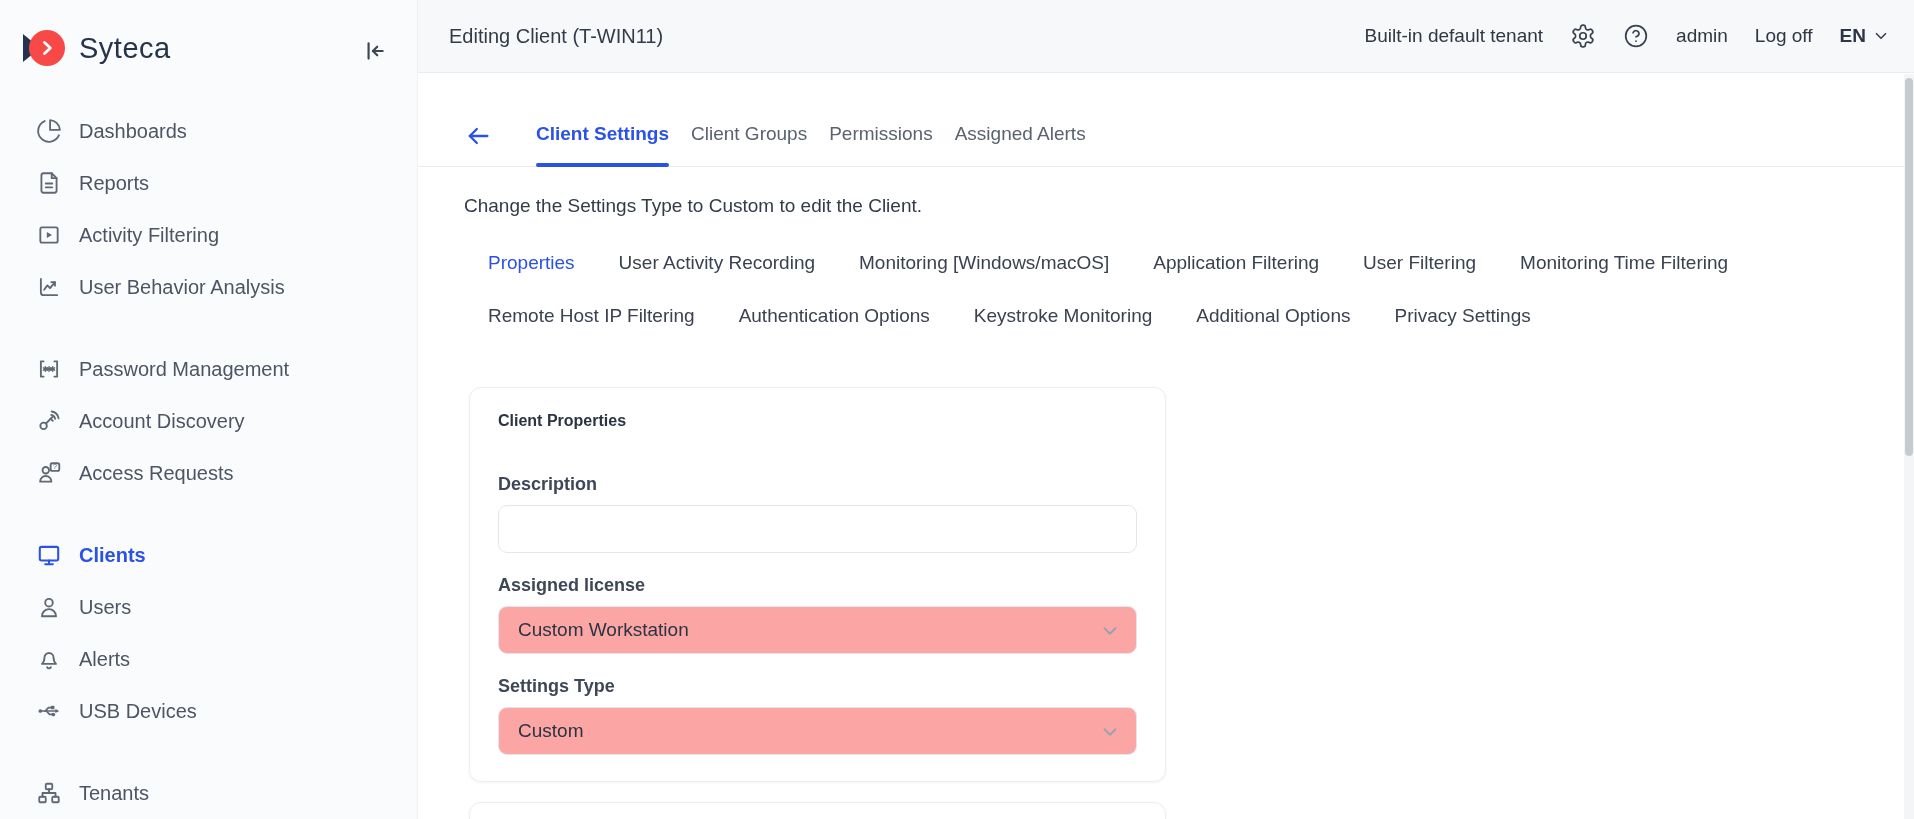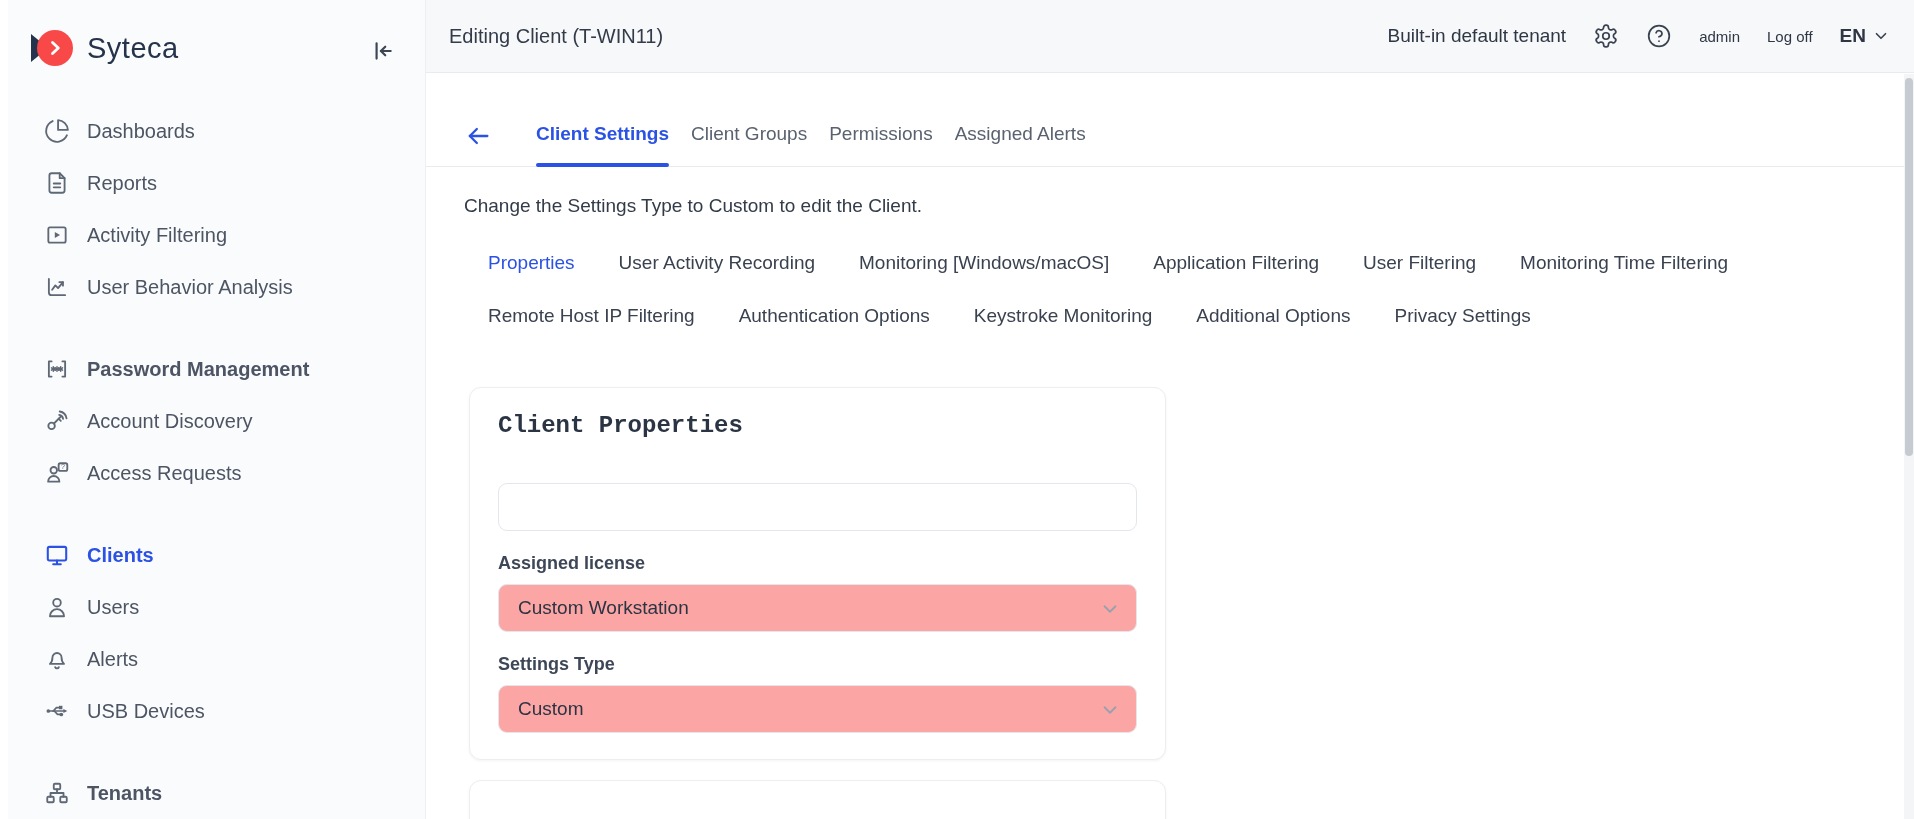--- a/index.html
+++ b/index.html
@@ -1,46 +1,46 @@
 <!DOCTYPE html>
 <html><head>
 <meta charset="utf-8">
 <style>
   * { margin:0; padding:0; box-sizing:border-box; }
   html,body { width:1914px; height:819px; overflow:hidden; background:#fff;
               font-family:"Liberation Sans", sans-serif; color:#333b49; }
 
   
-  .sidebar { position:absolute; left:8px; top:0; width:418px; height:819px;
+  .sidebar { position:absolute; left:0; top:0; width:418px; height:819px;
              background:#fafbfc; border-right:1px solid #edeff3; z-index:2; }
   .logo-row { position:relative; height:96px; display:flex; align-items:center; padding:0 0 0 27px; }
   .logo-mark { position:relative; width:38px; height:38px; margin-right:14px; }
   .logo-navy { position:absolute; left:-4px; top:5px; width:17px; height:28px;
                background:#24344d; clip-path:polygon(0 0,100% 50%,0 100%); }
   .logo-circle { position:absolute; left:2px; top:1px; width:36px; height:36px; border-radius:50%;
                  background:#f84848; display:flex; align-items:center; justify-content:center; }
   .logo-text { font-size:29px; font-weight:500; color:#25334b; letter-spacing:.5px; }
   .collapse-btn { position:absolute; right:30px; top:38px; width:26px; height:26px; color:#3c4654; cursor:pointer; }
 
   .nav { position:absolute; top:105px; left:0; width:100%; }
   .nav-item { display:flex; align-items:center; height:52px; padding-left:36px; cursor:pointer;
               color:#4d5564; font-size:20px; }
-  .nav-item.group-gap { margin-top:30px;font-weight:bold; }
+  .nav-item.group-gap { margin-top:30px; }
   .nav-item .nico { width:26px; height:26px; margin-right:17px; color:#5f6875; flex:0 0 auto; }
   .nav-item.active { color:#2b52e4; font-weight:700; }
   .nav-item.active .nico { color:#2b52e4; }
 
   
   .header { position:absolute; left:418px; top:0; width:1496px; height:73px;
             background:#f7f8fa; border-bottom:1px solid #e9ecef; display:flex; align-items:center; z-index:1; }
   .header-title { margin-left:31px; font-size:20px; color:#333b49; }
   .header-right { margin-left:auto; display:flex; align-items:center; gap:27px; padding-right:24px; }
   .tenant-label { font-size:19px; color:#2f3744; }
   .hicon { width:26px; height:26px; color:#3a4250; cursor:pointer; }
-  .header-user, .logoff { font-size:15px; color:#2f3744; cursor:pointer; }
+  .header-user, .logoff { font-size:19px; color:#2f3744; cursor:pointer; }
   .lang { display:flex; align-items:center; gap:6px; cursor:pointer; }
   .lang-code { font-size:19px; font-weight:700; color:#2f3744; }
   .chev { width:18px; height:18px; color:#3a4250; }
 
   
   .content { position:absolute; left:418px; top:73px; width:1496px; height:746px; background:#fff; }
   .tabbar { display:flex; align-items:flex-end; height:94px; border-bottom:1px solid #e9ecef; padding:0 0 0 46px; }
   .back-arrow { width:28px; height:28px; color:#2b52e4; margin:0 0 16px 0; cursor:pointer; }
   .tabs { display:flex; gap:22px; margin-left:44px; }
   .tab { position:relative; font-size:19px; color:#5a6270; padding-bottom:21px; cursor:pointer; white-space:nowrap; }
@@ -50,21 +50,21 @@
 
   .notice { margin:28px 0 0 46px; font-size:19px; color:#333b49; }
 
   .subnav { display:flex; flex-wrap:wrap; column-gap:44px; row-gap:31px;
             margin:35px 56px 12px 70px; max-width:1370px; }
   .subnav-link { font-size:19px; font-weight:500; color:#3a4250; cursor:pointer; white-space:nowrap; }
   .subnav-link.active { color:#2b52e4; }
 
   .card { width:697px; margin:60px 0 0 51px; background:#fff; border:1px solid #eceef2;
           border-radius:12px; padding:24px 28px 26px 28px; box-shadow:0 1px 3px rgba(16,24,40,.05); }
-  .card-title { font-size:24px; font-weight:700; color:#2b3443; margin-bottom:44px;font-family:Liberation Mono, monospace; }
+  .card-title { font-size:16px; font-weight:700; color:#2b3443; margin-bottom:44px; }
   .field-label { display:block; font-size:18px; font-weight:700; color:#3d4757; margin:22px 0 10px; }
   .text-input { width:100%; height:48px; border:1px solid #e3e7ec; border-radius:9px;
                 font-size:19px; color:#2b3443; padding:0 18px; background:#fff; outline:none;
                 font-family:"Liberation Sans", sans-serif; }
   .select { position:relative; display:flex; align-items:center; width:100%; height:48px;
             border:1px solid #e3e7ec; border-radius:9px; padding:0 46px 0 19px; cursor:pointer; background:#fca5a5; }
   .select-value { font-size:19px; color:#2b3443; }
   .select-chev { position:absolute; right:15px; top:13px; width:22px; height:22px; color:#98a1ad; }
 
   .card-stub { width:697px; height:60px; margin:20px 0 0 51px; background:#fff;
@@ -311,20 +311,21 @@
     <span class="subnav-link">Remote Host IP Filtering</span>
     <span class="subnav-link">Authentication Options</span>
     <span class="subnav-link">Keystroke Monitoring</span>
     <span class="subnav-link">Additional Options</span>
     <span class="subnav-link">Privacy Settings</span>
   </div>
 
   <div class="card">
     <div class="card-title">Client Properties</div>
 
+    <label class="field-label">Description</label>
     <input class="text-input" type="text" placeholder="" style="">
 
     <label class="field-label">Assigned license</label>
     <div class="select">
       <span class="select-value">Custom Workstation</span>
       <span class="select-chev">
         <svg width="22" height="22" viewBox="0 0 24 24" fill="none" stroke="currentColor" stroke-width="2" stroke-linecap="round" stroke-linejoin="round">
             <polyline points="6 9 12 15 18 9"></polyline>
           </svg>
       </span>

